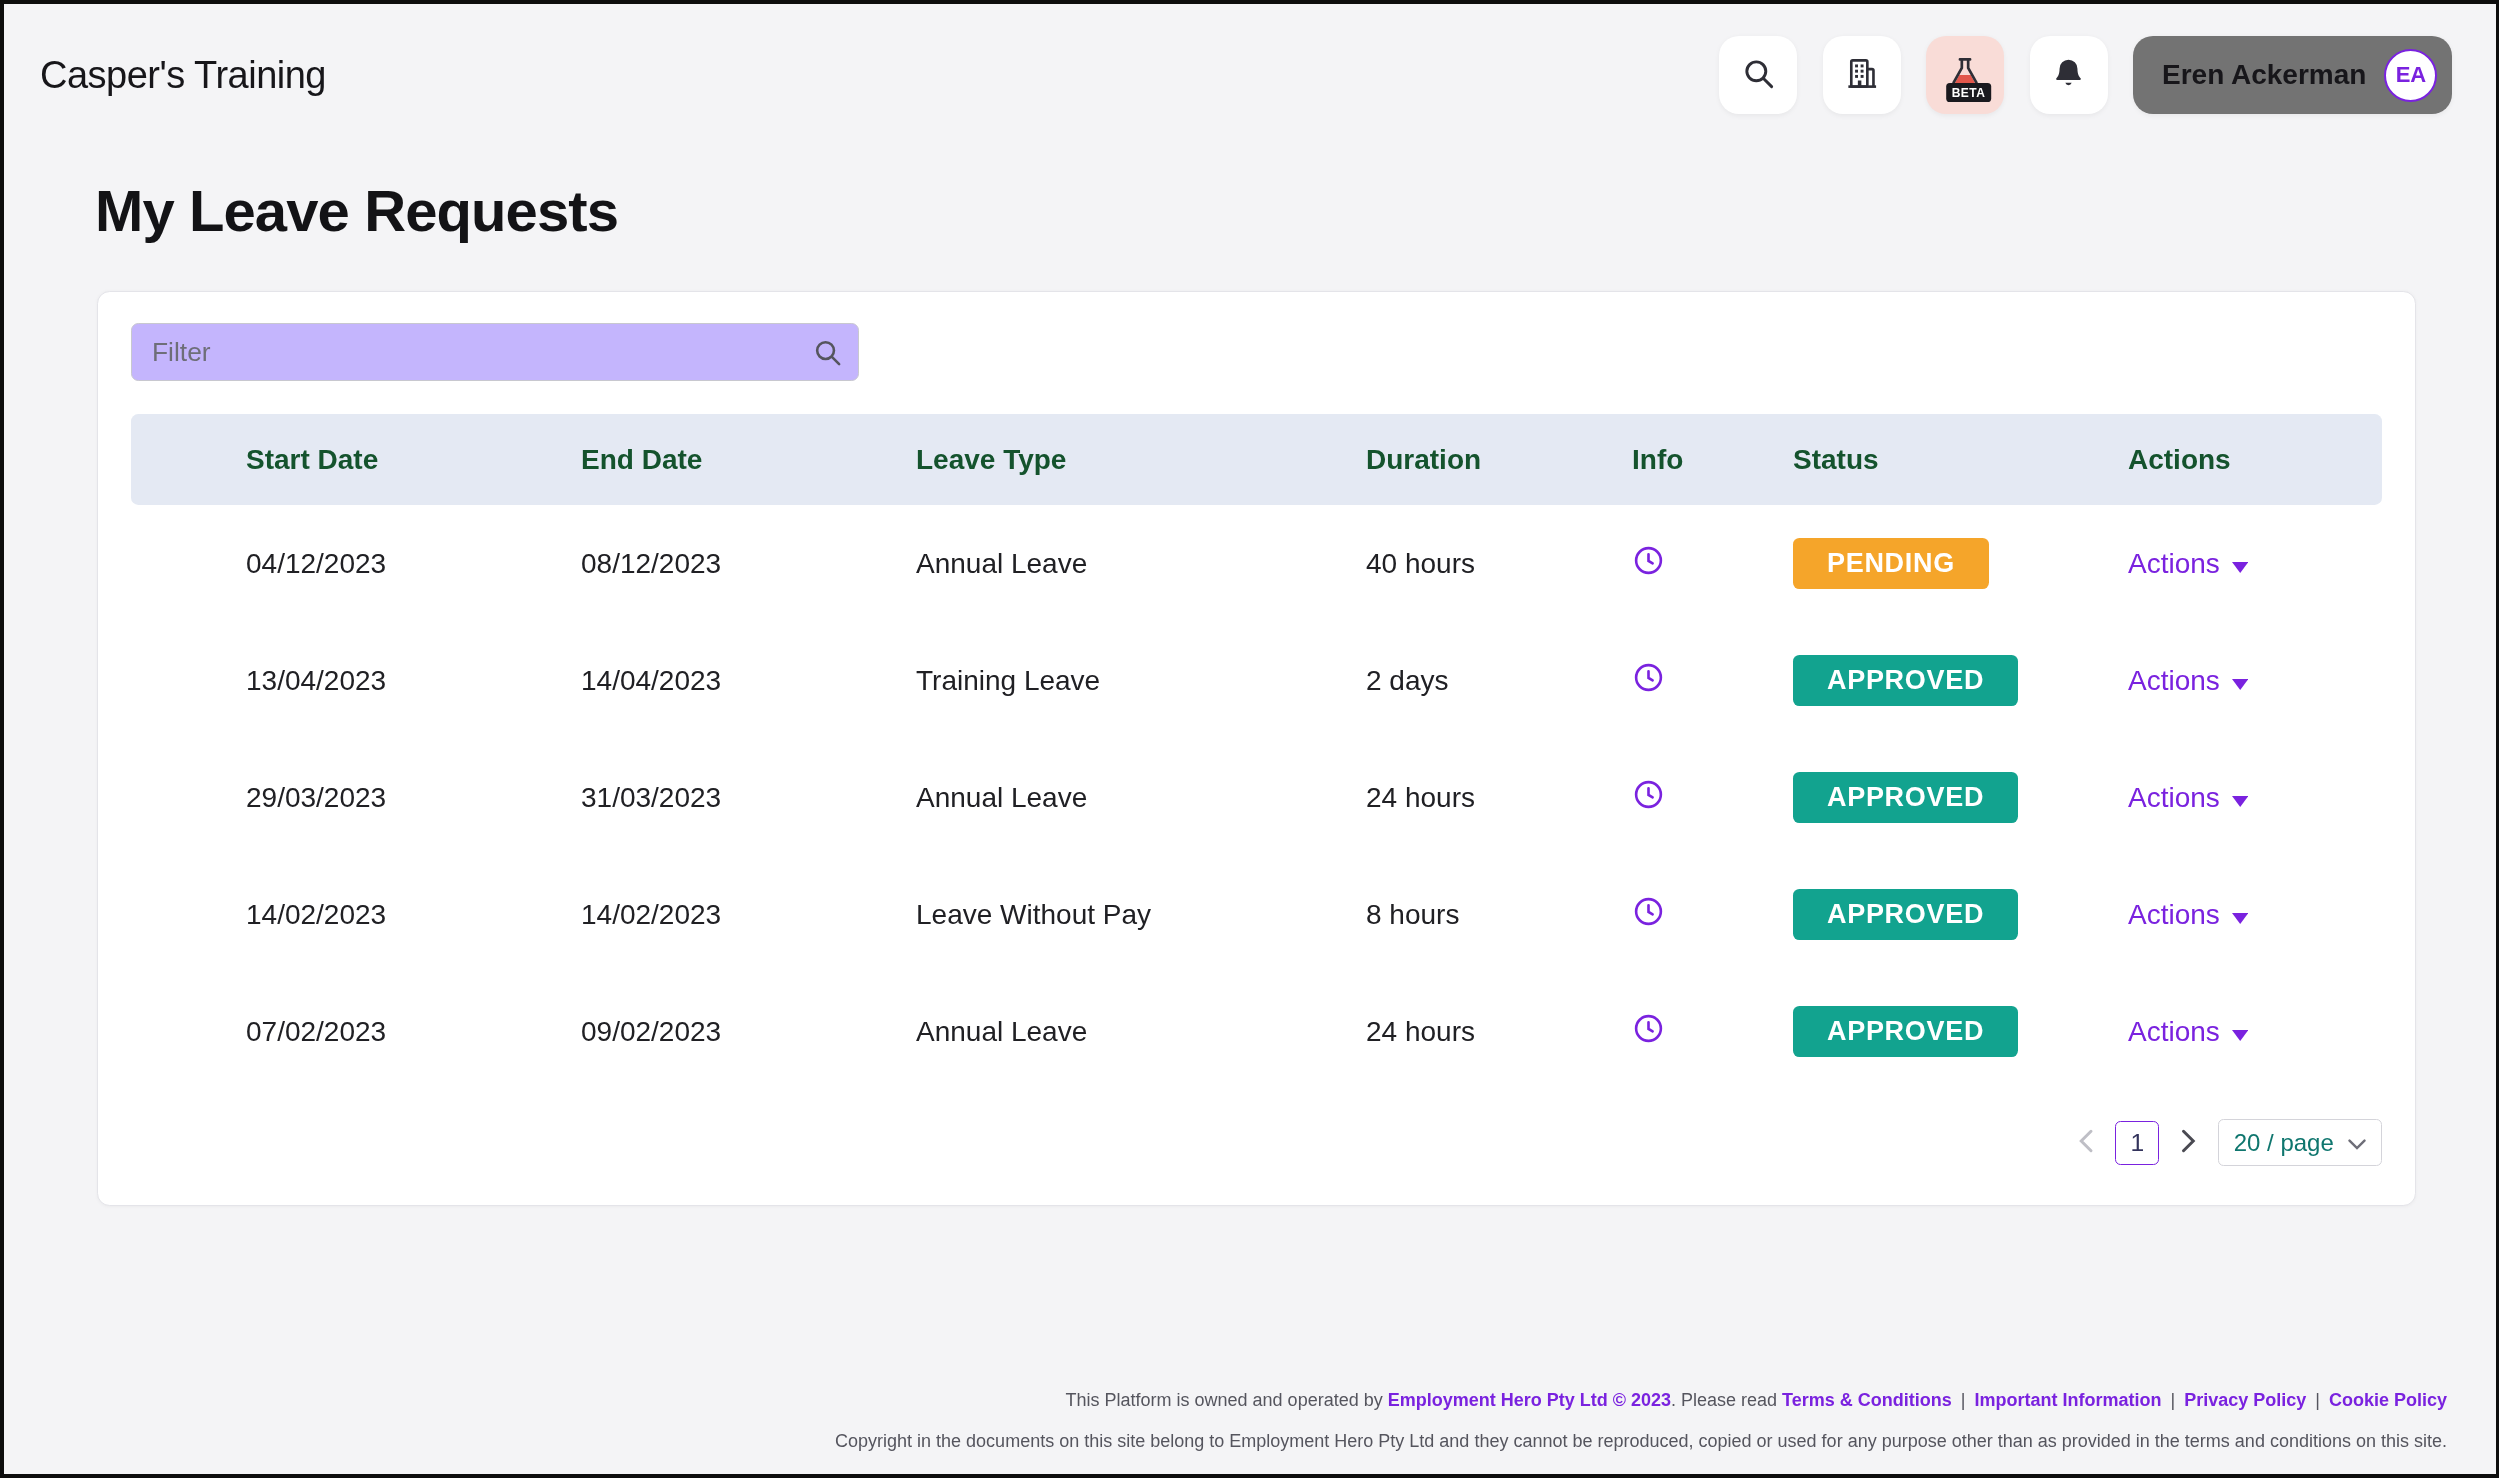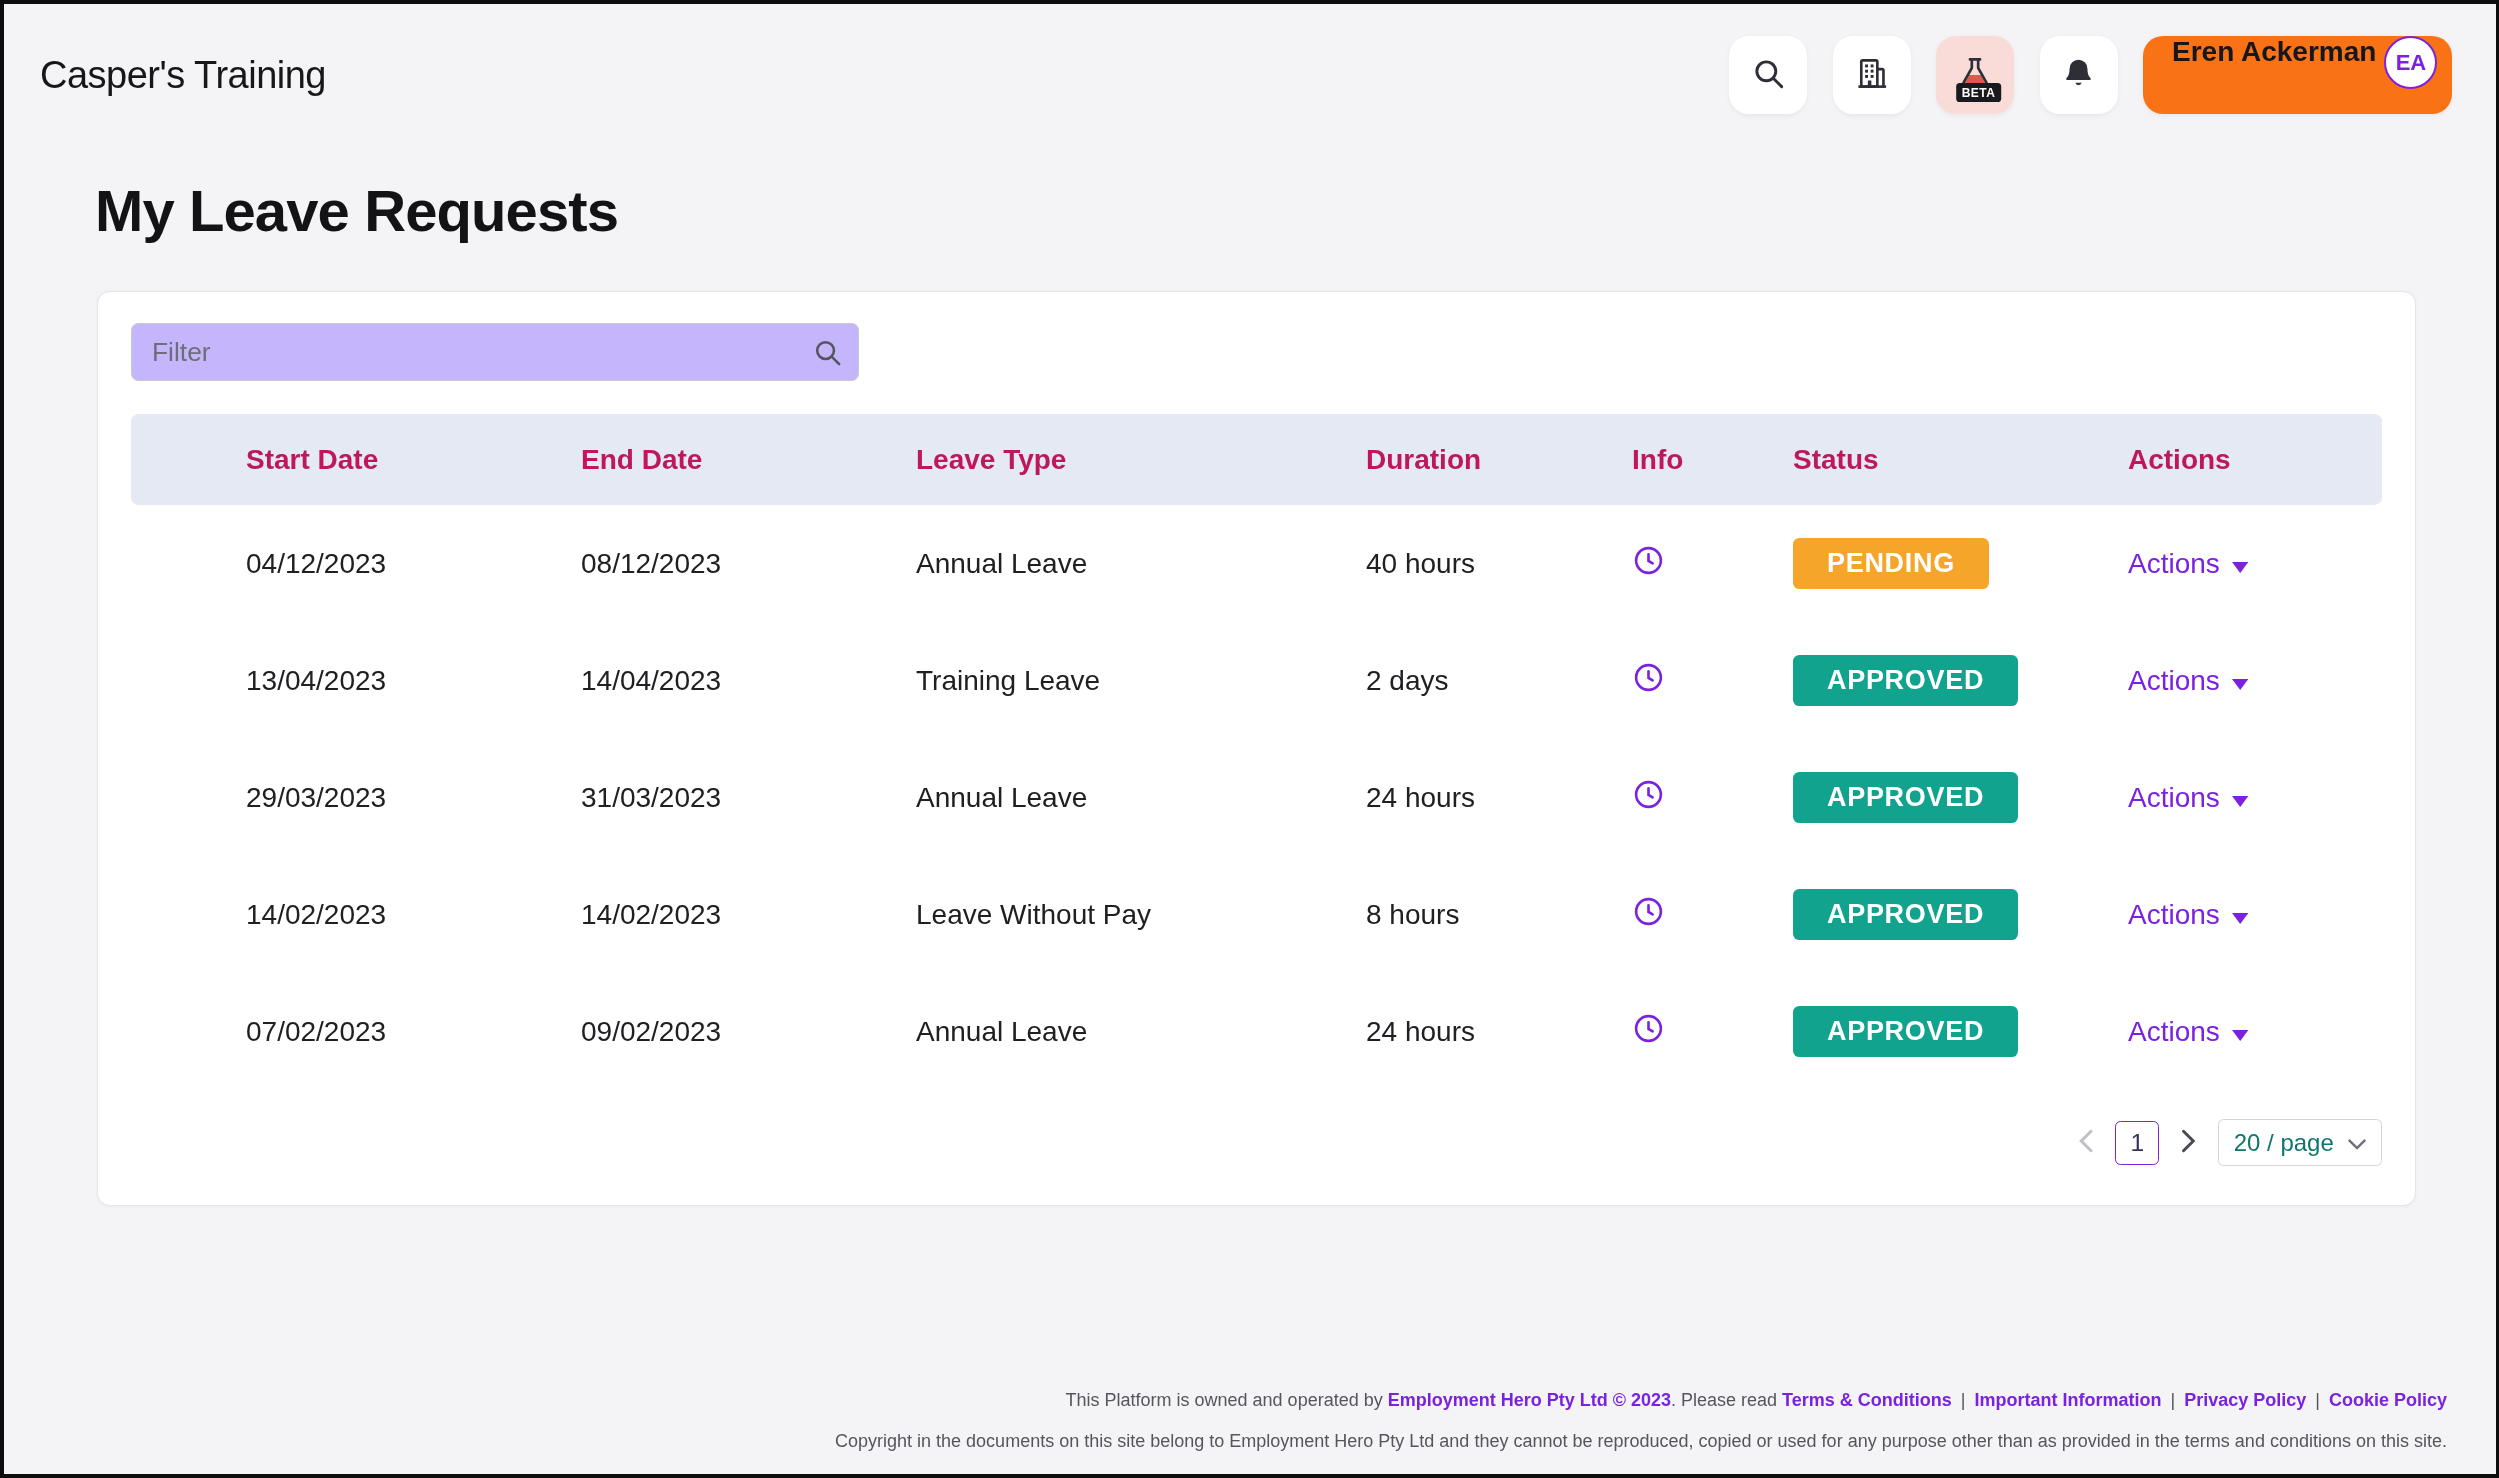--- a/index.html
+++ b/index.html
@@ -34,22 +34,22 @@
     display:flex;align-items:center;justify-content:center;cursor:pointer;
     box-shadow:0 1.8px 5.5px rgba(0,0,0,0.05);position:relative;
   }
   .icon-btn.beta{background:#F9DCD7;}
   .beta-tag{
     position:absolute;bottom:12px;left:50%;transform:translateX(-42%);
     background:#1A191E;color:#fff;font-size:12px;font-weight:700;
     padding:2.7px 5.5px;border-radius:3.6px;letter-spacing:0.5px;
   }
   .user-pill{
-    height:78px;background:#f97316;border-radius:20px;display:flex;
-    gap:8px;padding:0 14.6px 0 29px;cursor:pointer;box-shadow:0 1.8px 5.5px rgba(0,0,0,0.05);
+    height:78px;background:#737373;border-radius:20px;display:flex;align-items:center;
+    gap:18px;padding:0 14.6px 0 29px;cursor:pointer;box-shadow:0 1.8px 5.5px rgba(0,0,0,0.05);
   }
   .user-name{font-size:28px;font-weight:700;}
   .avatar{
     width:53px;height:53px;border-radius:50%;border:2.7px solid var(--accent);
     color:var(--accent);font-size:22px;font-weight:600;
     display:flex;align-items:center;justify-content:center;background:#fff;
   }
   
   .page-title{
     margin:56px 0 0 91px;font-size:58px;font-weight:700;letter-spacing:-0.9px;color:#131316;
@@ -76,21 +76,21 @@
   .filter-wrap input::placeholder{color:#6E6E78;}
   .filter-search{position:absolute;right:16.4px;top:13.7px;}
   
   .thead,.trow{
     display:grid;
     grid-template-columns:335px 335px 450px 266px 161px 335px 1fr;
     align-items:center;padding-left:115px;
   }
   .thead{
     background:var(--table-head);height:91px;border-radius:7.3px;
-    font-weight:700;font-size:28px;color:#be185d;
+    font-weight:700;font-size:28px;color:#14532d;
   }
   .trow{height:117px;font-size:28px;color:#202024;}
   .badge{
     display:inline-block;padding:10px 34px;border-radius:6.4px;
     font-size:27px;font-weight:700;color:#fff;letter-spacing:0.7px;
   }
   .badge.pending{background:var(--orange);}
   .badge.approved{background:var(--teal);}
   .actions-link{
     display:inline-flex;align-items:center;gap:12px;color:var(--accent);

